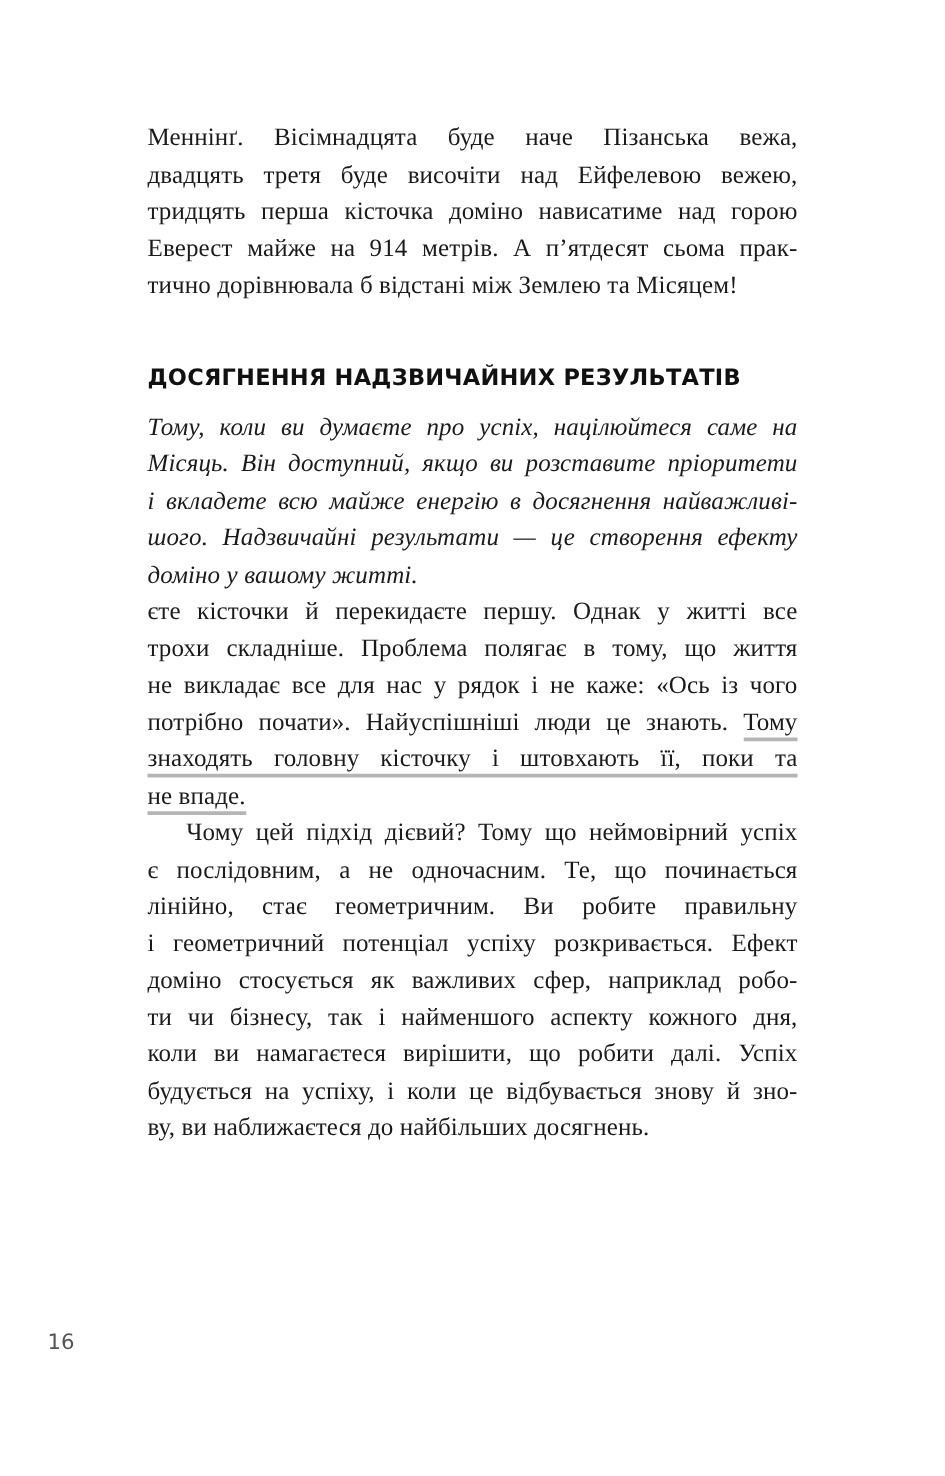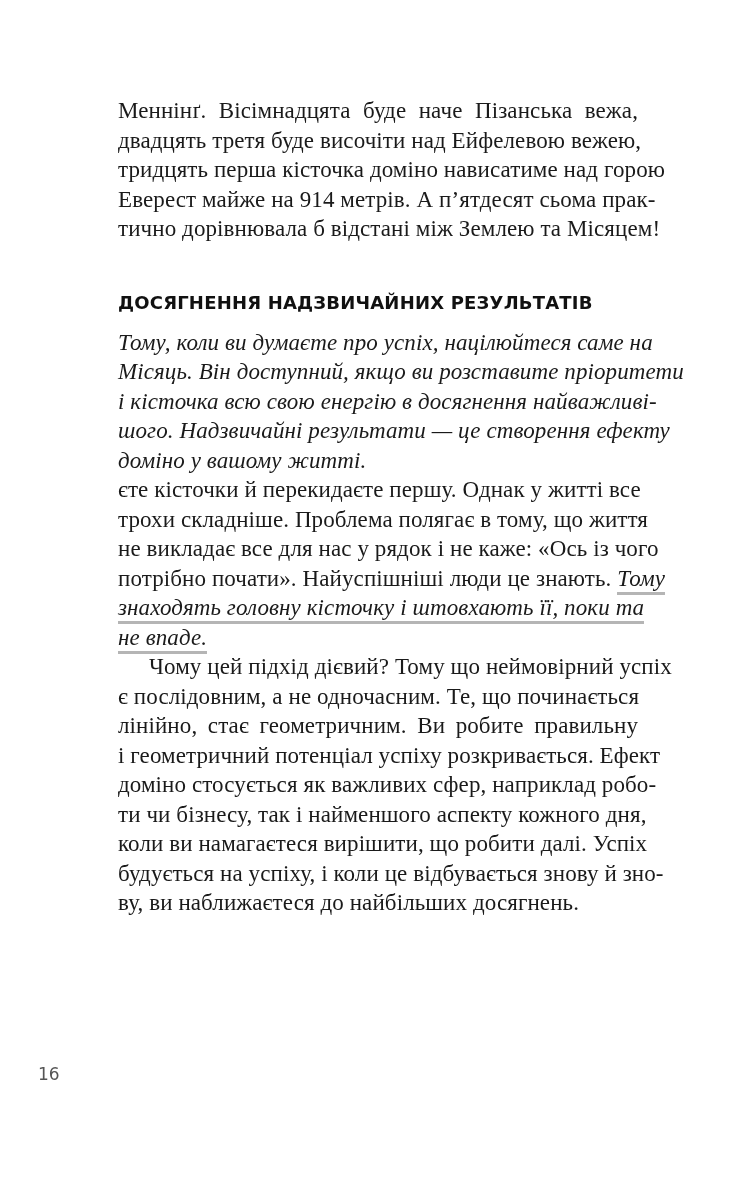--- a/index.html
+++ b/index.html
@@ -4,21 +4,21 @@
   <style>
     html, body { margin: 0; padding: 0; background: #ffffff; }
     body {
       width: 756px; height: 1181px; position: relative; overflow: hidden;
       font-family: "Liberation Serif", "DejaVu Serif", serif;
       color: #1a1a1a;
     }
     .page { position: absolute; left: 118px; top: 96px; width: 520px; }
     .line {
       display: block;
-      font-size: 23px;
+      font-size: 20px;
       line-height: 29.5px;
       height: 29.5px;
       white-space: nowrap;
       text-align: justify;
       text-align-last: justify;
       letter-spacing: 0.1px;
     }
     .line.last { text-align-last: left; }
     .line.indent { text-indent: 31px; }
     .para { margin: 0; }
@@ -32,21 +32,20 @@
       height: 30px;
       line-height: 30px;
     }
     .after-heading { margin-top: 10px; font-style: italic; }
     .hl {
       background-image: linear-gradient(#b5b5b5, #b5b5b5);
       background-repeat: no-repeat;
       background-size: 100% 3px;
       background-position: 0 100%;
       padding-bottom: 4px;
-      font-style: italic;
     }
     .page-number {
       position: absolute; left: 38px; top: 1064px;
       font-family: "DejaVu Sans", "Liberation Sans", sans-serif;
       font-size: 17px; color: #555555;
     }
   </style>
 </head>
 <body>
 
@@ -58,21 +57,21 @@
     <span class="line">тридцять перша кісточка доміно нависатиме над горою</span>
     <span class="line">Еверест майже на 914 метрів. А п’ятдесят сьома прак-</span>
     <span class="line last">тично дорівнювала б відстані між Землею та Місяцем!</span>
   </div>
 
   <div class="heading">ДОСЯГНЕННЯ НАДЗВИЧАЙНИХ РЕЗУЛЬТАТІВ</div>
 
   <div class="para after-heading">
     <span class="line">Тому, коли ви думаєте про успіх, націлюйтеся саме на</span>
     <span class="line">Місяць. Він доступний, якщо ви розставите пріоритети</span>
-    <span class="line">і кісточка всю свою енергію в досягнення найважливі-</span>
+    <span class="line">і вкладете всю майже енергію в досягнення найважливі-</span>
     <span class="line">шого. Надзвичайні результати — це створення ефекту</span>
     <span class="line last">доміно у вашому житті.</span>
   </div>
 
   <div class="para">
     <span class="line">єте кісточки й перекидаєте першу. Однак у житті все</span>
     <span class="line">трохи складніше. Проблема полягає в тому, що життя</span>
     <span class="line">не викладає все для нас у рядок і не каже: «Ось із чого</span>
     <span class="line"><span>потрібно почати». Найуспішніші люди це знають. </span><span class="hl">Тому</span></span>
     <span class="line"><span class="hl">знаходять головну кісточку і штовхають її, поки та</span></span>

